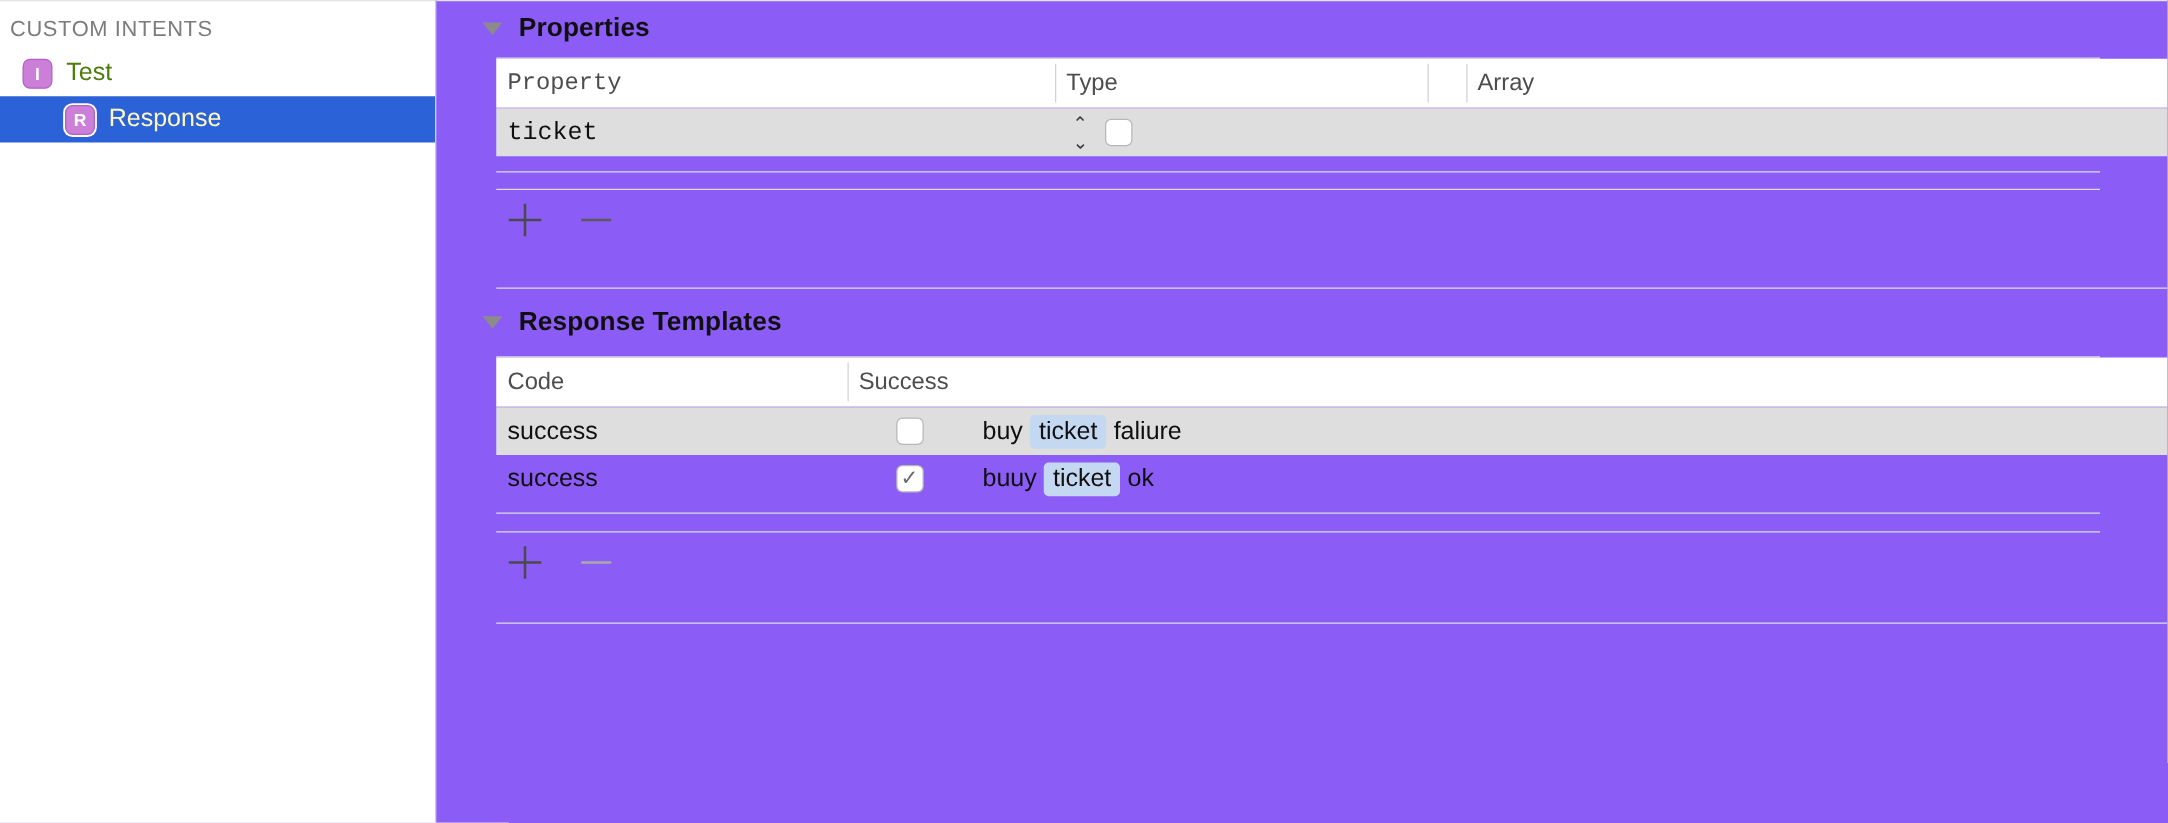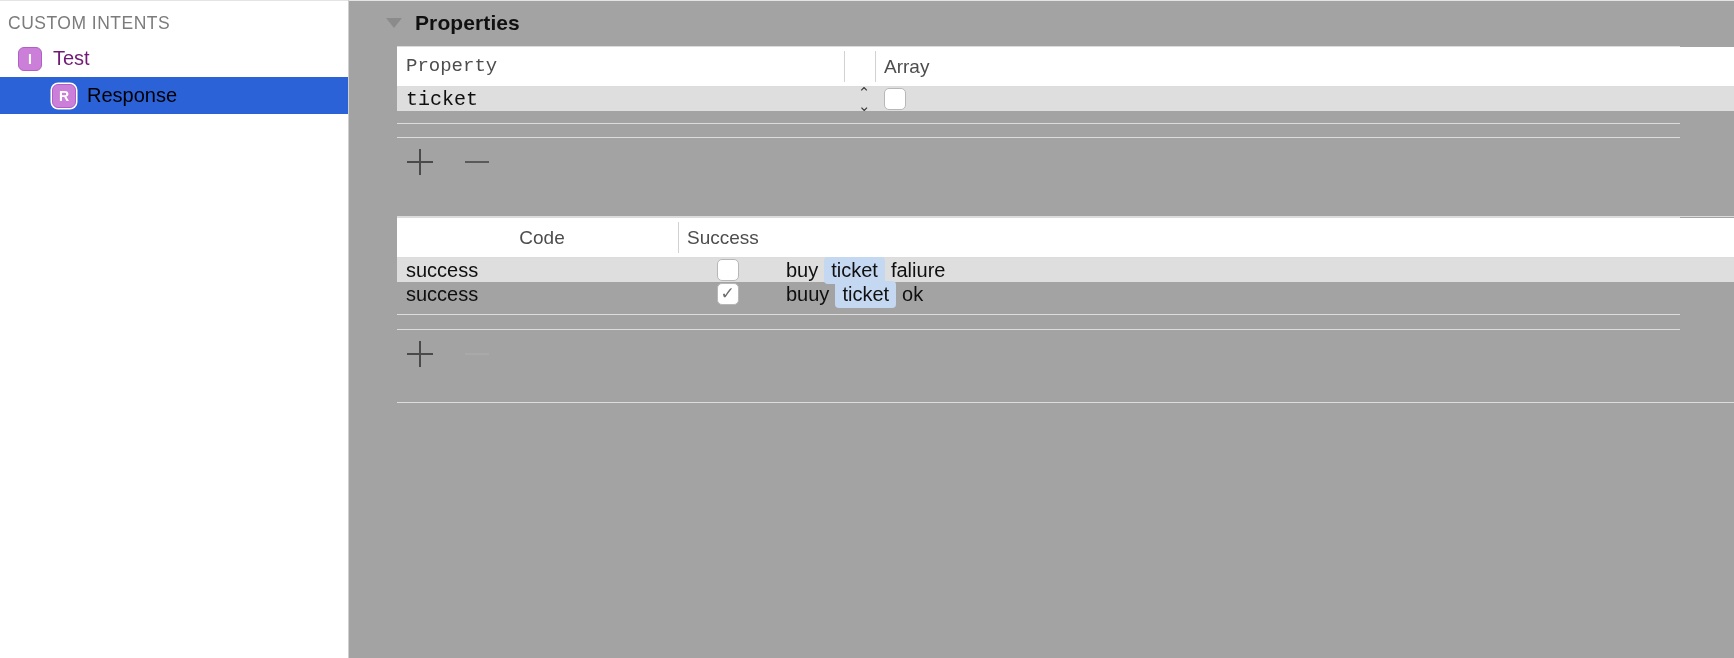--- a/index.html
+++ b/index.html
@@ -70,34 +70,34 @@
     align-items: center;
     justify-content: center;
     flex: 0 0 auto;
     box-sizing: border-box;
   }
   .sidebar-row.selected .badge-icon {
     box-shadow: 0 0 0 1.5px #ffffff;
   }
   .sidebar-label {
     font-size: 20px;
-    color: #701a75;
+    color: #4d7c0f;
     margin-left: 11px;
     white-space: nowrap;
   }
   .sidebar-row.selected .sidebar-label {
-    color: #000000;
+    color: #fef9c3;
   }
 
   
   .main {
     flex: 1 1 auto;
     height: 658px;
     position: relative;
-    background: #a3a3a3;
+    background: #8b5cf6;
     overflow: hidden;
   }
   .main-top-rule {
     position: absolute;
     top: 0; left: 0; right: 0;
     height: 1px;
     background: #e4e4e4;
   }
 
   .section {
@@ -161,21 +161,21 @@
     position: absolute;
     left: 0;
     top: 4px;
     bottom: 4px;
     width: 1px;
     background: #d2d2d2;
   }
   .trow {
     display: flex;
     align-items: center;
-    height: 24px;
+    height: 38px;
     position: relative;
   }
   .trow.sel {
     background: #dedede;
   }
   .cell {
     font-size: 20px;
     color: #0f0f0f;
     box-sizing: border-box;
     padding-left: 9px;
@@ -185,21 +185,21 @@
     height: 100%;
   }
 
   
   .col-prop  { width: 447px; font-family: Liberation Mono, monospace; }
   .col-type  { width: 298px; }
   .col-arrw  { width: 31px; }
   .col-array { width: 66px; }
 
   
-  .col-code { width: 281px; text-align: center; }
+  .col-code { width: 281px; }
   .col-succ { width: 99px; }
   .col-tmpl { width: 500px; }
 
   .stepper {
     display: flex;
     flex-direction: column;
     align-items: center;
     justify-content: center;
     line-height: 0.72;
     color: #3a3a3a;
@@ -311,20 +311,21 @@
       <div class="section-header">
         <span class="disclosure"></span>
         <span class="section-title">Properties</span>
       </div>
 
       <div class="tbl">
         <div class="tbl-rule"></div>
 
         <div class="thead">
           <div class="th col-prop">Property</div>
+          <div class="th col-type">Type</div>
           <div class="th col-arrw"></div>
           <div class="th col-array">Array</div>
         </div>
 
         <div class="tbl-rule full"></div>
       </div>
 
       <div class="trow sel" style="margin-left:48px;">
         <div class="cell col-prop">ticket</div>
         <div class="cell col-arrw">
@@ -346,20 +347,24 @@
       <div class="addbar">
         <span class="icon-btn plus"></span>
         <span class="icon-btn minus"></span>
       </div>
     </div>
 
     <div style="height:30px"></div>
     <div class="sep-rule"></div>
 
     <div class="section">
+      <div class="section-header" style="height:54px;">
+        <span class="disclosure"></span>
+        <span class="section-title">Response Templates</span>
+      </div>
 
       <div class="tbl">
         <div class="tbl-rule"></div>
 
         <div class="thead">
           <div class="th col-code">Code</div>
           <div class="th col-succ">Success</div>
         </div>
 
         <div class="tbl-rule full"></div>

